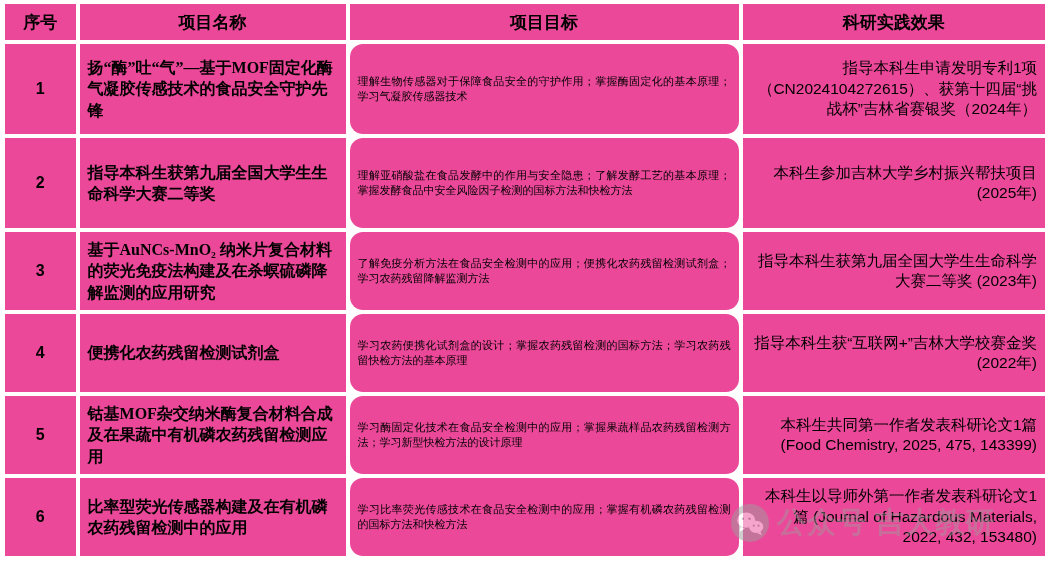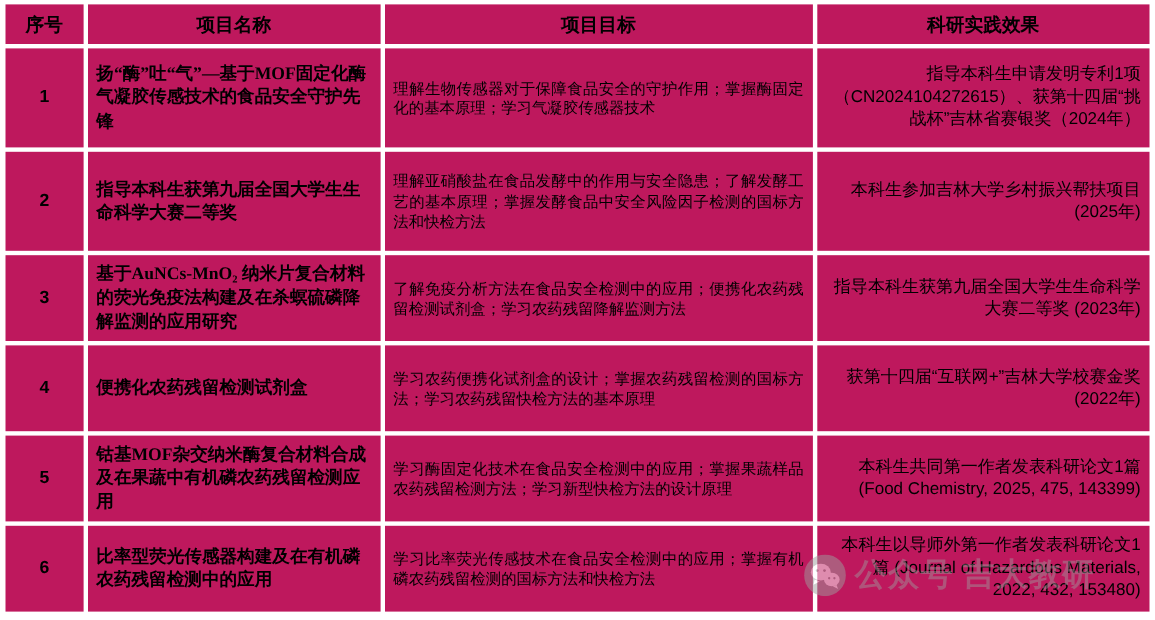--- a/index.html
+++ b/index.html
@@ -17,21 +17,21 @@
     border-spacing: 4px;
     table-layout: fixed;
     width: 1048px;
     margin: 0 auto;
   }
   col.c-no     { width: 70px; }
   col.c-name   { width: 264px; }
   col.c-goal   { width: 386px; }
   col.c-effect { width: 300px; }
   th, td {
-    background: #be185d;
+    background: #ec4899;
     vertical-align: middle;
     padding: 2px 8px;
     overflow: hidden;
   }
   th {
     font-size: 17px;
     font-weight: bold;
     text-align: center;
     height: 32px;
     padding: 2px 4px;
@@ -44,23 +44,24 @@
     font-size: 16px;
   }
   td.name {
     font-weight: bold;
     font-size: 16px;
     line-height: 1.32;
     text-align: left;
     font-family: Liberation Serif, serif;
   }
   td.goal {
-    font-size: 14px;
+    font-size: 11px;
     line-height: 1.32;
     text-align: justify;
+    border-radius: 13px;
   }
   td.effect {
     font-size: 15.5px;
     line-height: 1.32;
     text-align: right;
   }
   .watermark {
     position: absolute;
     left: 731px;
     top: 503px;
@@ -114,21 +115,21 @@
     <tr class="r-mid">
       <td class="no">3</td>
       <td class="name">基于AuNCs-MnO₂ 纳米片复合材料的荧光免疫法构建及在杀螟硫磷降解监测的应用研究</td>
       <td class="goal">了解免疫分析方法在食品安全检测中的应用；便携化农药残留检测试剂盒；学习农药残留降解监测方法</td>
       <td class="effect">指导本科生获第九届全国大学生生命科学大赛二等奖 (2023年)</td>
     </tr>
     <tr class="r-mid">
       <td class="no">4</td>
       <td class="name">便携化农药残留检测试剂盒</td>
       <td class="goal">学习农药便携化试剂盒的设计；掌握农药残留检测的国标方法；学习农药残留快检方法的基本原理</td>
-      <td class="effect">获第十四届“互联网+”吉林大学校赛金奖 (2022年)</td>
+      <td class="effect">指导本科生获“互联网+”吉林大学校赛金奖 (2022年)</td>
     </tr>
     <tr class="r-mid">
       <td class="no">5</td>
       <td class="name">钴基MOF杂交纳米酶复合材料合成及在果蔬中有机磷农药残留检测应用</td>
       <td class="goal">学习酶固定化技术在食品安全检测中的应用；掌握果蔬样品农药残留检测方法；学习新型快检方法的设计原理</td>
       <td class="effect">本科生共同第一作者发表科研论文1篇 (Food Chemistry, 2025, 475, 143399)</td>
     </tr>
     <tr class="r-mid">
       <td class="no">6</td>
       <td class="name">比率型荧光传感器构建及在有机磷农药残留检测中的应用</td>

